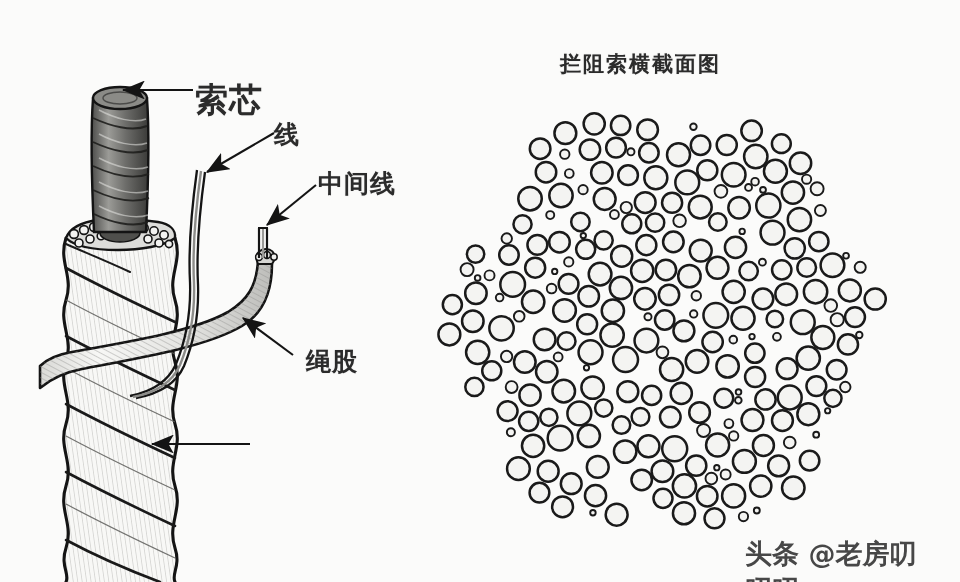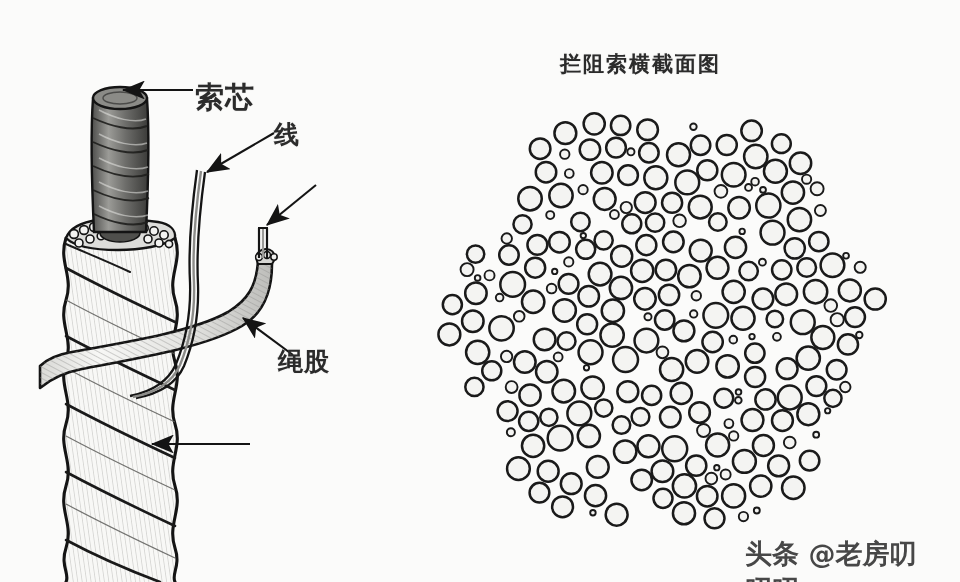--- a/index.html
+++ b/index.html
@@ -15,24 +15,24 @@
   #art{position:absolute;left:0;top:0;width:960px;height:582px;}
   .lbl{
     position:absolute;
     color:#2b2b2b;
     font-family:"DejaVu Sans","Liberation Sans",sans-serif;
     font-weight:700;
     white-space:nowrap;
     letter-spacing:1px;
     text-shadow:0 0 1px rgba(90,90,90,.35);
   }
-  #lbl-core{left:195px;top:78px;font-size:29px;}
+  #lbl-core{left:195px;top:78px;font-size:33px;}
   #lbl-wire{left:274px;top:118px;font-size:25px;}
   #lbl-midwire{left:318px;top:167px;font-size:25px;}
-  #lbl-strand{left:278px;top:345px;font-size:25px;}
+  #lbl-strand{left:306px;top:345px;font-size:25px;}
   #lbl-cable{left:252px;top:427px;font-size:27px;}
   #lbl-title{left:560px;top:50px;font-size:21px;font-weight:700;letter-spacing:2px;}
   #watermark{
     position:absolute;left:745px;top:536px;
     font-size:27px;font-weight:700;color:#3a3a3a;
     font-family:"DejaVu Sans","Liberation Sans",sans-serif;
     letter-spacing:0px;
     opacity:.93;
   }
 </style>
@@ -415,18 +415,19 @@
       </g>
 
   </svg>
 
   <div class="lbl" id="lbl-title">拦阻索横截面图</div>
 
   <div class="lbl" id="lbl-core">索芯</div>
 
   <div class="lbl" id="lbl-wire">线</div>
 
+  <div class="lbl" id="lbl-midwire">中间线</div>
 
   <div class="lbl" id="lbl-strand">绳股</div>
 
 
   <div id="watermark">头条 @老房叨叨叨</div>
 </div>
 
 </body></html>

